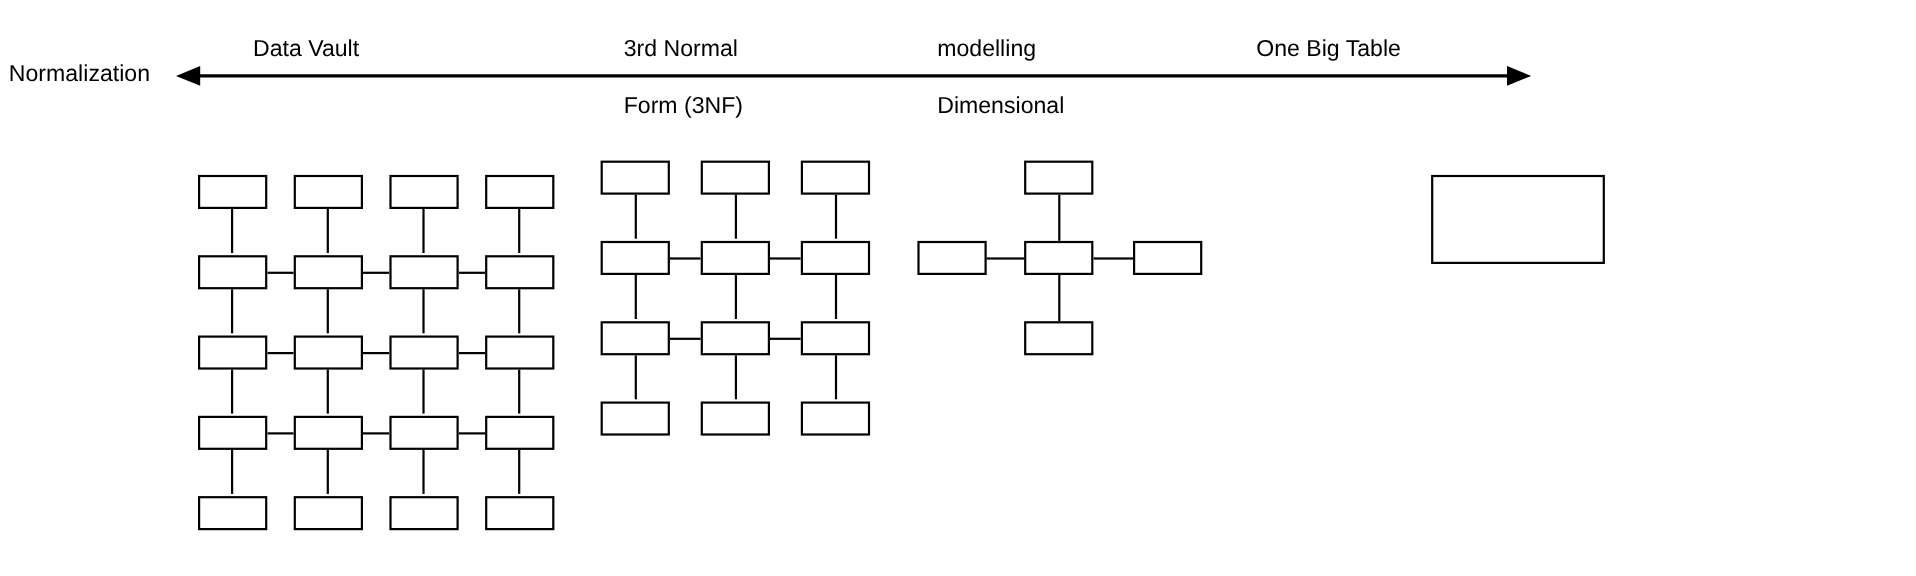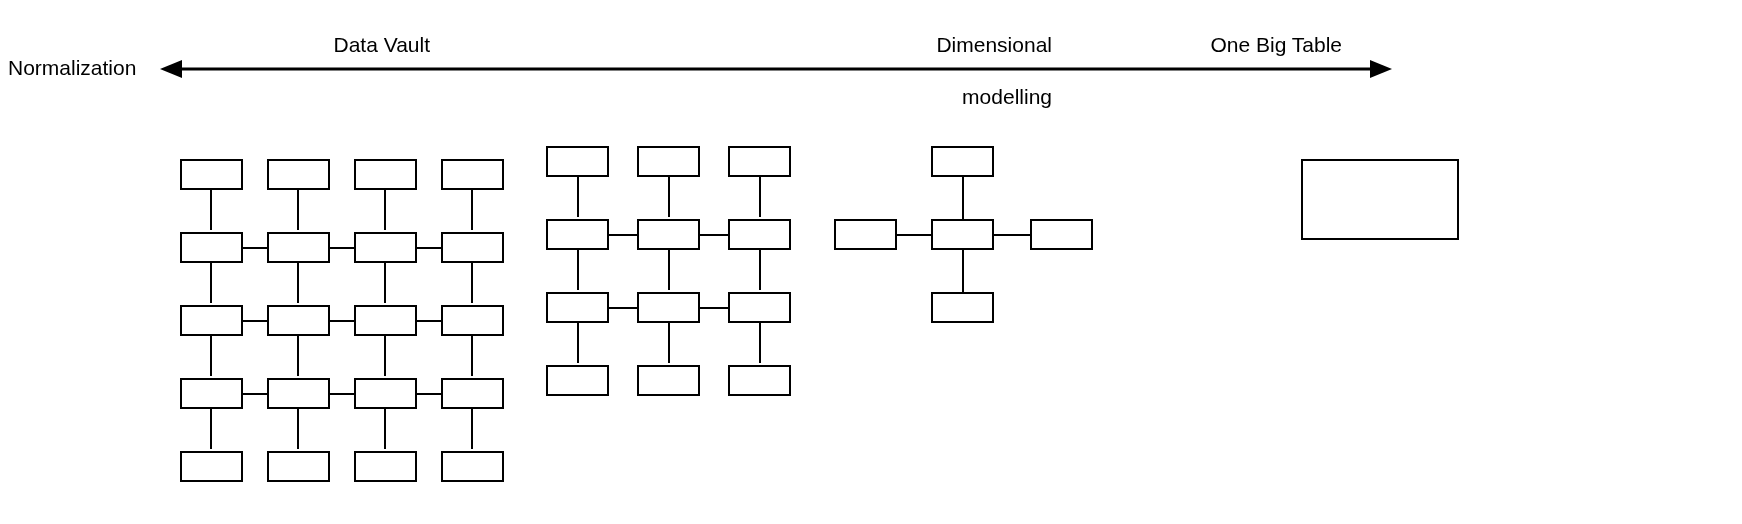--- a/index.html
+++ b/index.html
@@ -15,21 +15,21 @@
     position: relative;
     width: 1742px;
     height: 524px;
     overflow: hidden;
     background: #ffffff;
   }
 
   
   .col-label {
     position: absolute;
-    text-align: right;
+    text-align: left;
     font-size: 21px;
     line-height: 26px;
     color: #000000;
     white-space: pre-line;
   }
 
   .axis-end-label {
     position: absolute;
     font-size: 21px;
     line-height: 26px;
@@ -67,24 +67,28 @@
 </style>
 </head>
 <body>
 
 <div id="canvas">
 
   <div class="col-label" style="left:230px; top:6px; width:200px;">
     <div>Data Vault</div>
   </div>
 
+  <div class="col-label" style="left:567px; top:6px; width:200px;">
+    <div>3rd Normal</div>
+    <div>Form (3NF)</div>
+  </div>
 
   <div class="col-label" style="left:852px; top:6px; width:200px;">
+    <div>modelling</div>
     <div>Dimensional</div>
-    <div>modelling</div>
   </div>
 
   <div class="col-label" style="left:1142px; top:6px; width:200px;">
     <div>One Big Table</div>
   </div>
 
   <div class="axis-end-label" style="left:8px; top:55px;">Normalization</div>
 
 
   <svg class="axis-arrow" viewBox="0 0 1232 30" width="1232" height="30" xmlns="http://www.w3.org/2000/svg">

